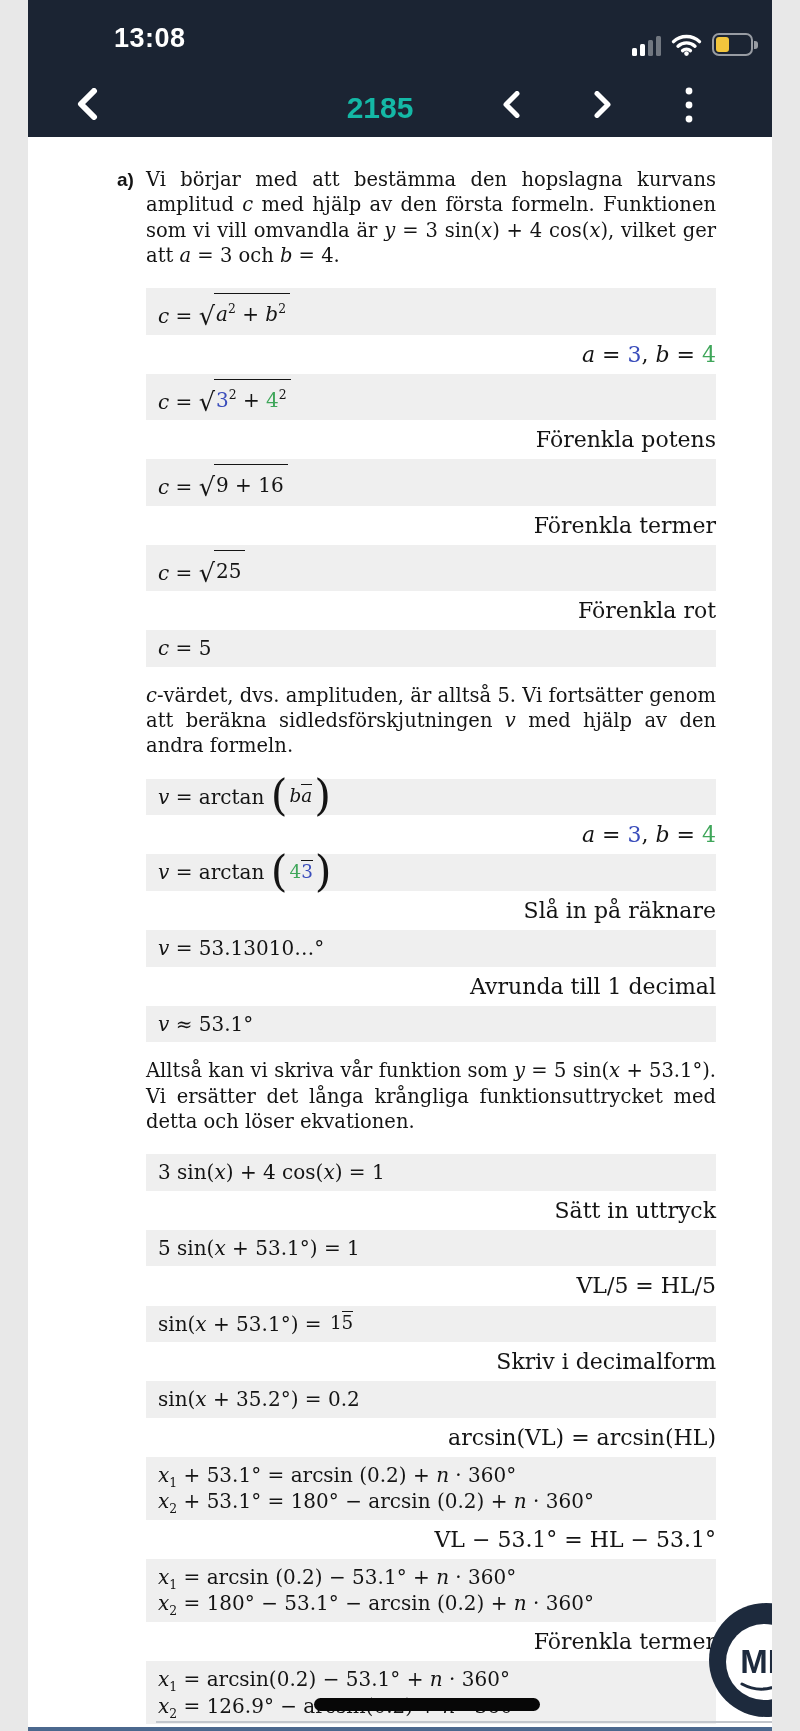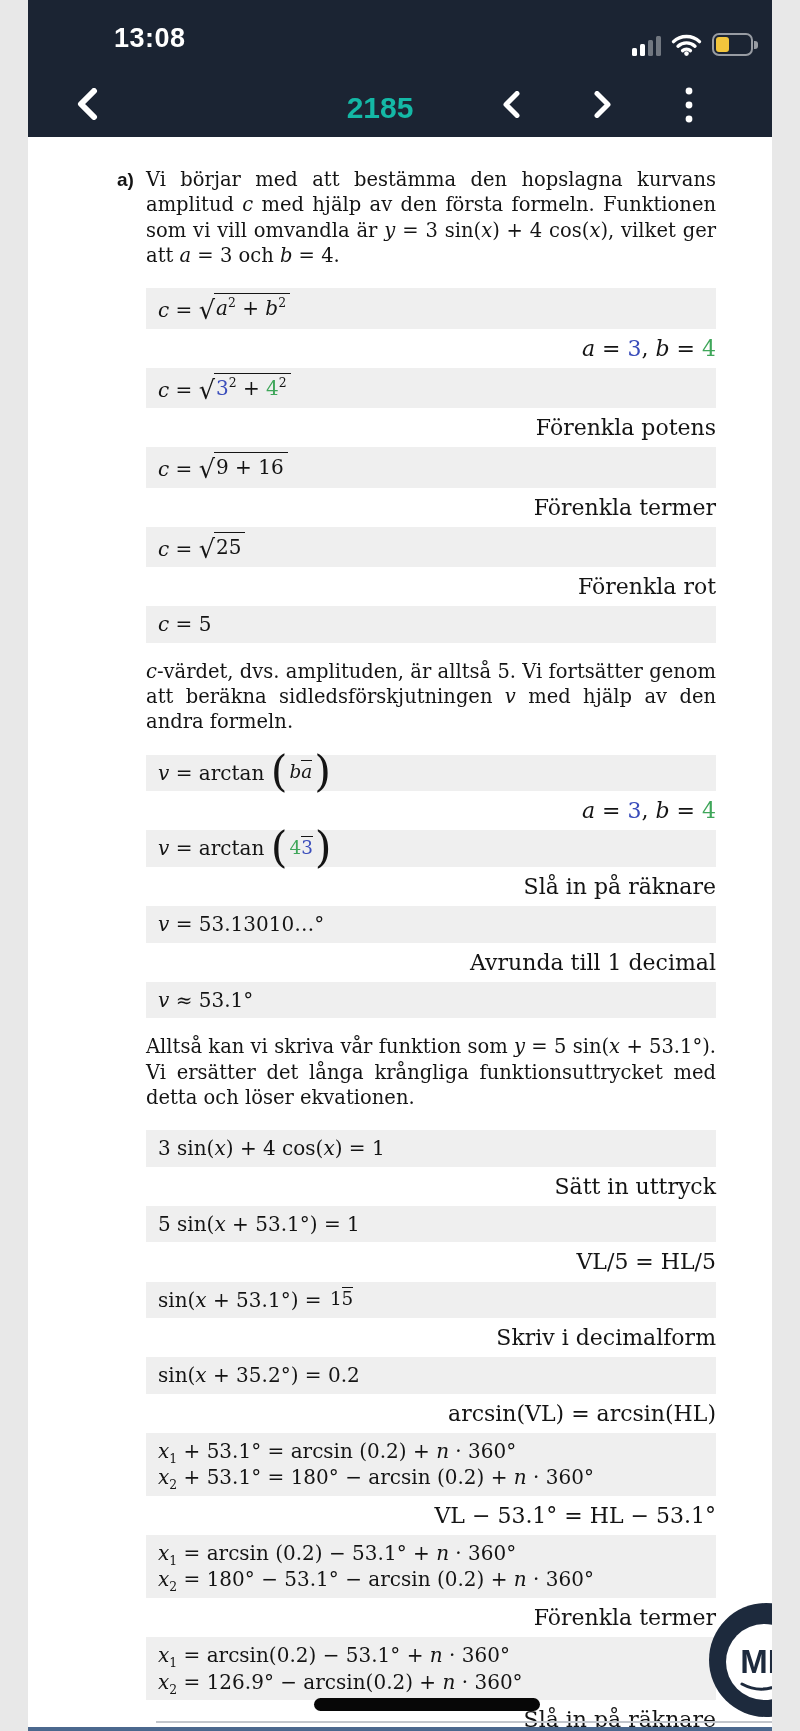--- a/index.html
+++ b/index.html
@@ -46,21 +46,21 @@
   .hint{text-align:right;font-size:22px;line-height:1.15;margin:7px 0;}
 
   
   .var{font-style:italic;}
   .c-blue{color:var(--blue);}
   .c-green{color:var(--green);}
   sup{font-size:62%;line-height:0;}
   sub{font-size:62%;line-height:0;}
   .sqrt{display:inline-flex;align-items:stretch;vertical-align:baseline;}
   .sqrt .sign{align-self:flex-end;font-size:1.28em;line-height:1;transform:translateY(2px);}
-  .sqrt .rad{border-top:1.6px solid var(--ink);padding:1px 4px 0 2px;margin-left:-1px;}
+  .sqrt .rad{border-top:1.6px solid var(--ink);padding:7px 4px 0 2px;margin-left:-1px;}
   .frac{display:inline-block;vertical-align:middle;font-size:.92em;line-height:1.12;position:relative;top:-2px;padding:0 2px;}
   .frac .den{border-top:1.5px solid var(--ink);}
   .bigp{font-size:2.15em;font-weight:400;vertical-align:middle;line-height:0;position:relative;top:-3px;}
 
   
   .home-indicator{position:absolute;left:286px;top:1698px;width:226px;height:13px;border-radius:7px;background:#070707;}
   .hairline{position:absolute;left:128px;top:1721px;width:672px;height:2px;background:#c2c6cc;}
   .bottom-strip{position:absolute;left:0;top:1727px;width:800px;height:4px;background:#4b688e;}
   .ml-logo{position:absolute;left:678px;top:1600px;width:120px;height:120px;cursor:pointer;}
 </style>

